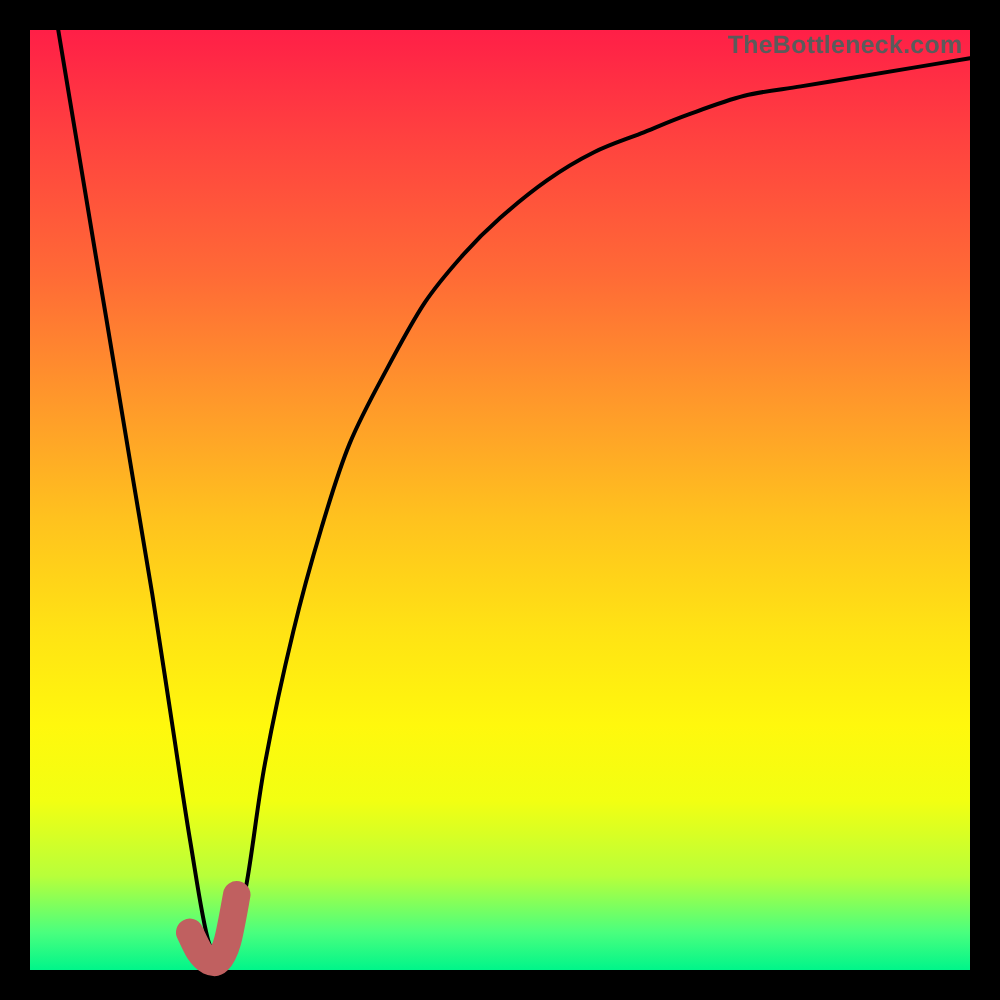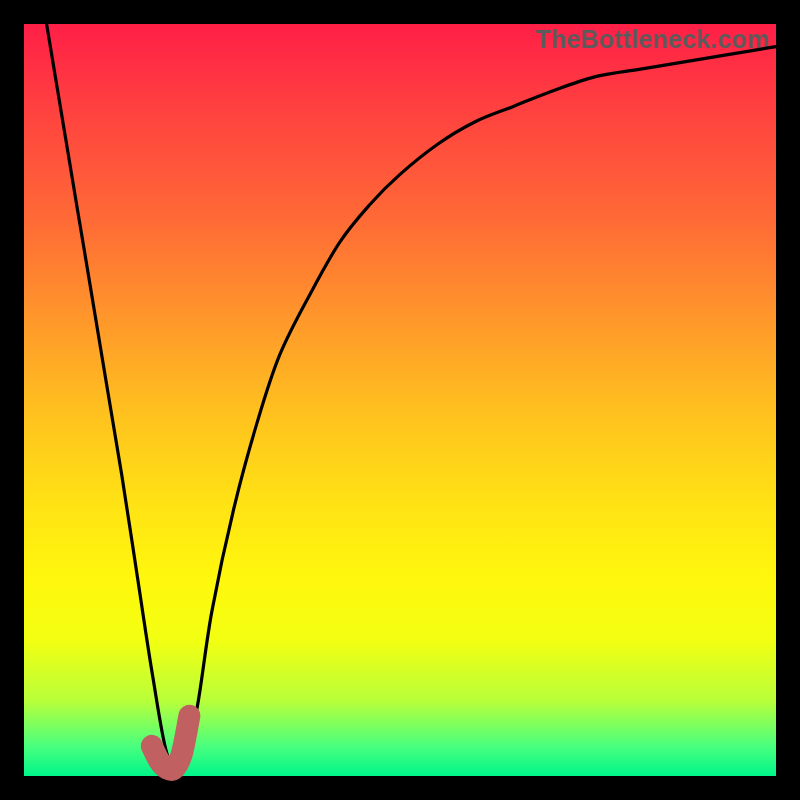--- a/index.html
+++ b/index.html
@@ -33,21 +33,21 @@
       #fff80d 74%,
       #f2ff12 82%,
       #b8ff3a 90%,
       #4aff7e 96%,
       #00f58a 100%);
   }
   .watermark {
     position: absolute;
     top: 1px;
     right: 6px;
-    font-size: 25px;
+    font-size: 20px;
     font-weight: 600;
     color: #5b5b5b;
     letter-spacing: 0.2px;
     user-select: none;
   }
   svg.curve {
     position: absolute;
     left: 0;
     top: 0;
     width: 752px;

